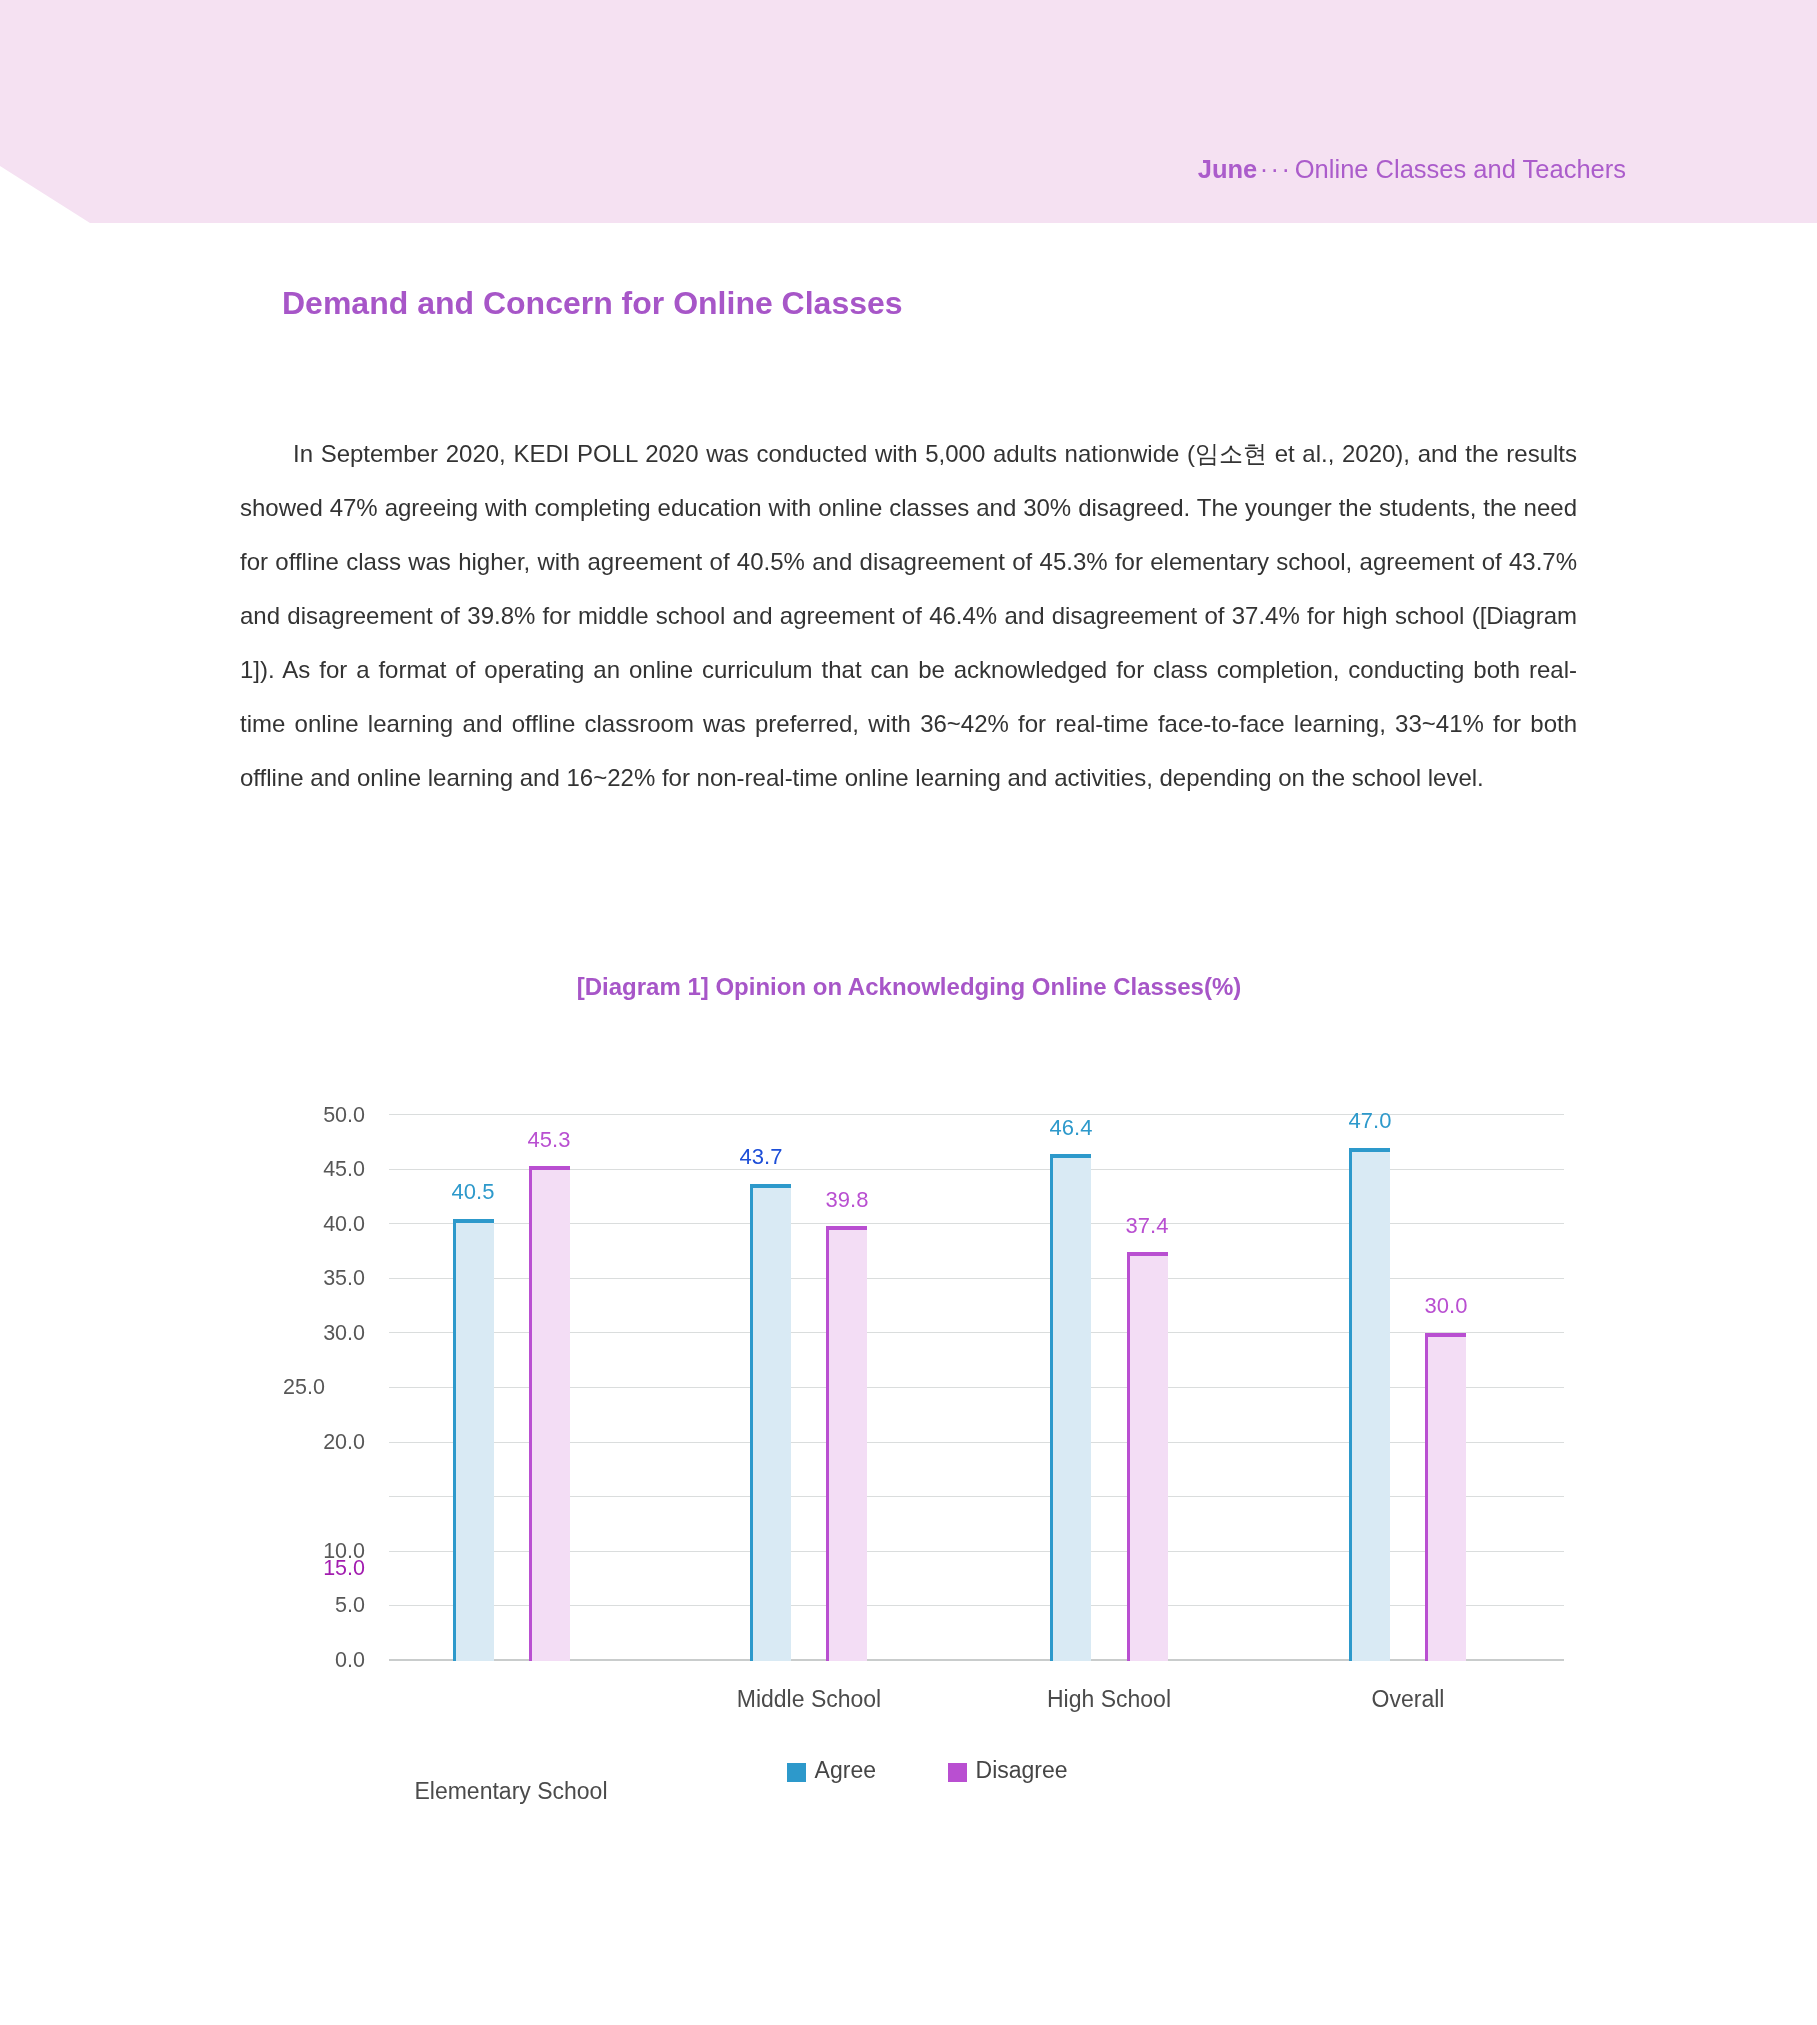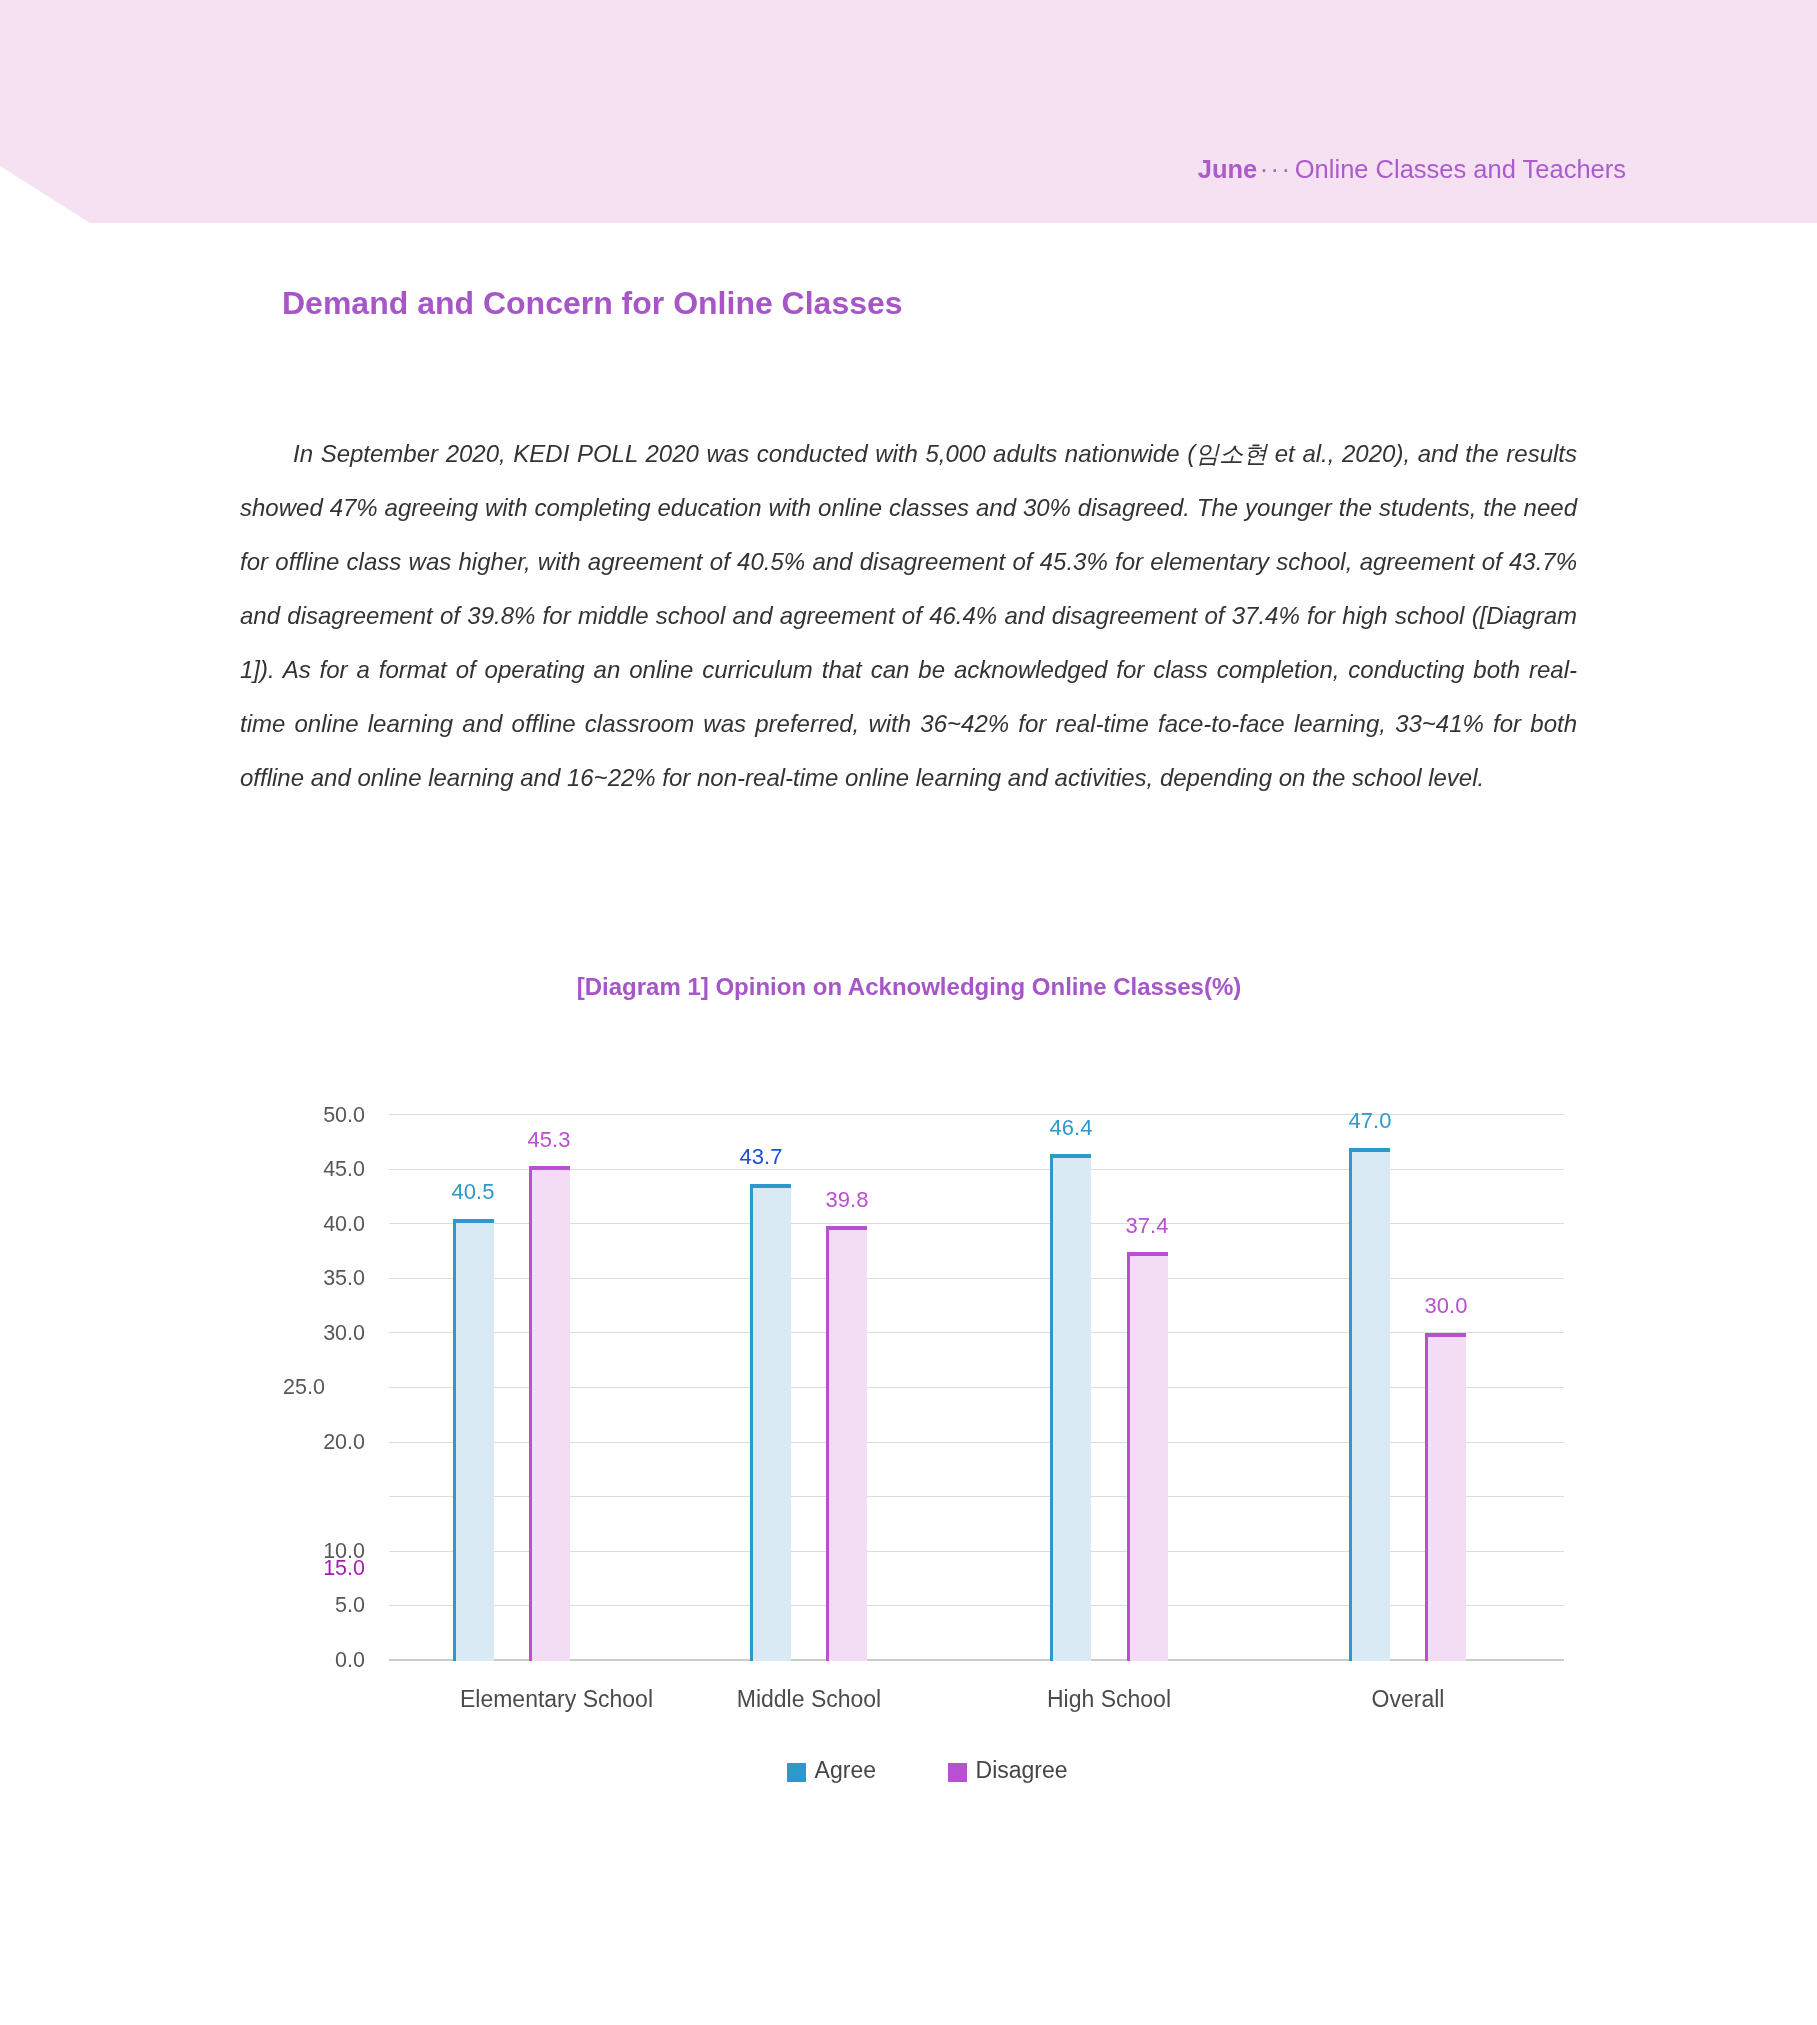--- a/index.html
+++ b/index.html
@@ -25,21 +25,21 @@
   .running-header .month{font-weight:bold;}
   .running-header .sep{letter-spacing:2.4px;margin:0 2.4px;}
   
   .section-title{
     position:absolute;left:279px;top:281px;margin:3px;
     font-size:32px;line-height:39px;font-weight:bold;color:#a756c8;
   }
   .body-par{
     position:absolute;left:240px;top:427px;width:1337px;margin:0;
     font-size:24px;line-height:54px;color:#333333;
-    text-align:justify;text-indent:53px;font-style:italic;
+    text-align:justify;text-indent:53px;
   }
   .chart-title{
     position:absolute;left:0;right:0;top:970px;margin:0;
     text-align:center;font-size:24px;line-height:34px;font-weight:bold;color:#a756c8;
   }
   
   .chart-canvas{position:absolute;inset:0;}
   .gridline{position:absolute;}
   .ytick{
     position:absolute;width:122px;text-align:right;
@@ -111,21 +111,21 @@
       <div class="bar" style="left: 1349px; top: 1148px; width: 41px; height: 513px; background: rgb(217, 234, 244); border-left: 3.2px solid rgb(45, 153, 203); border-top: 4px solid rgb(45, 153, 203);"></div>
       <div class="value-label" style="left: 1309px; top: 1108px; color: rgb(45, 153, 203);">47.0</div>
       <div class="bar" style="left: 529px; top: 1166px; width: 41px; height: 495px; background: rgb(243, 221, 245); border-left: 3.2px solid rgb(185, 79, 209); border-top: 4px solid rgb(185, 79, 209);"></div>
       <div class="value-label" style="left: 488px; top: 1127px; color: rgb(185, 79, 209);">45.3</div>
       <div class="bar" style="left: 826px; top: 1226px; width: 41px; height: 435px; background: rgb(243, 221, 245); border-left: 3.2px solid rgb(185, 79, 209); border-top: 4px solid rgb(185, 79, 209);"></div>
       <div class="value-label" style="left: 786px; top: 1187px; color: rgb(185, 79, 209);">39.8</div>
       <div class="bar" style="left: 1127px; top: 1252px; width: 41px; height: 409px; background: rgb(243, 221, 245); border-left: 3.2px solid rgb(185, 79, 209); border-top: 4px solid rgb(185, 79, 209);"></div>
       <div class="value-label" style="left: 1086px; top: 1213px; color: rgb(185, 79, 209);">37.4</div>
       <div class="bar" style="left: 1425px; top: 1333px; width: 41px; height: 328px; background: rgb(243, 221, 245); border-left: 3.2px solid rgb(185, 79, 209); border-top: 4px solid rgb(185, 79, 209);"></div>
       <div class="value-label" style="left: 1385px; top: 1293px; color: rgb(185, 79, 209);">30.0</div>
-      <div class="xtick" style="left: 369px; top: 1686px; color: rgb(75, 75, 75); text-align: right;">Elementary School</div>
+      <div class="xtick" style="left: 369px; top: 1778px; color: rgb(75, 75, 75);">Elementary School</div>
       <div class="xtick" style="left: 667px; top: 1686px; color: rgb(75, 75, 75);">Middle School</div>
       <div class="xtick" style="left: 967px; top: 1686px; color: rgb(75, 75, 75);">High School</div>
       <div class="xtick" style="left: 1266px; top: 1686px; color: rgb(75, 75, 75);">Overall</div>
     </div>
 
   <div class="legend">
       <div class="legend-item">
         <span class="legend-swatch" style="background: rgb(45, 153, 203);"></span>
         <span class="legend-label">Agree</span>
       </div>

